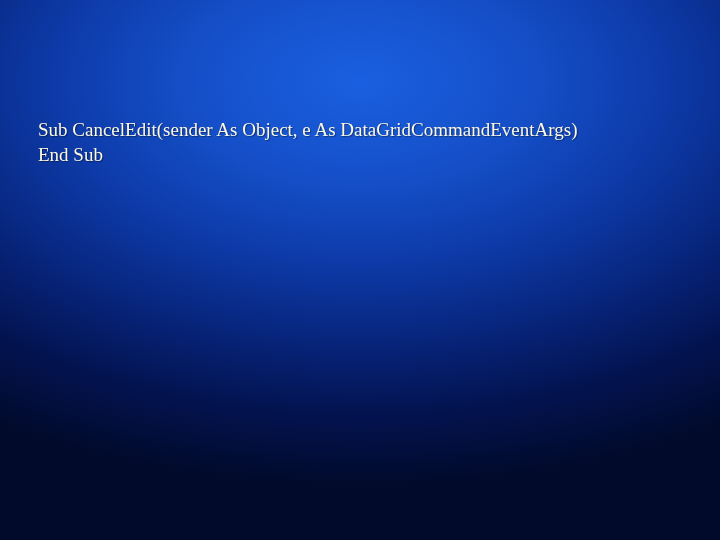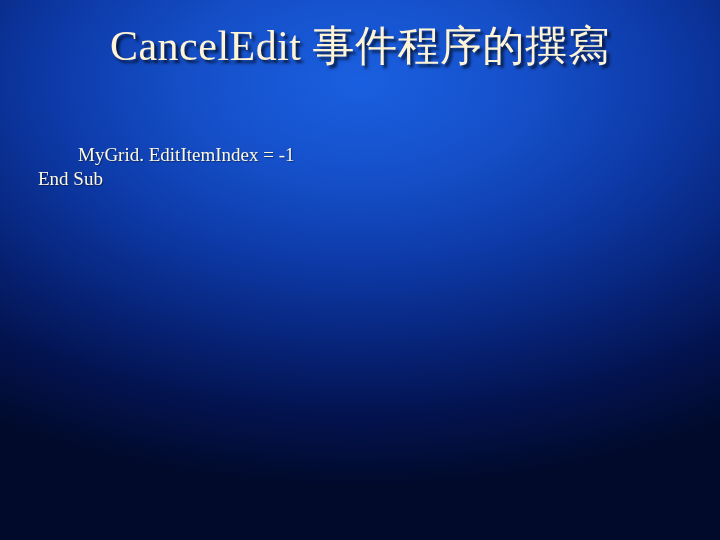--- a/index.html
+++ b/index.html
@@ -49,16 +49,15 @@
   }
   .indent {
     padding-left: 40px;
     display: block;
   }
 </style>
 </head>
 <body>
 
 <div class="slide">
-  <div class="title">CancelEdit  事件程序的撰寫</div>
-  <div class="code-block">
-<span class="indent">MyGrid. EditItemIndex = -1</span><span>End Sub</span></div>
+  <div class="code-block"><span>Sub CancelEdit(sender As Object, e As DataGridCommandEventArgs)</span>
+<span>End Sub</span></div>
 </div>
 
 </body></html>

